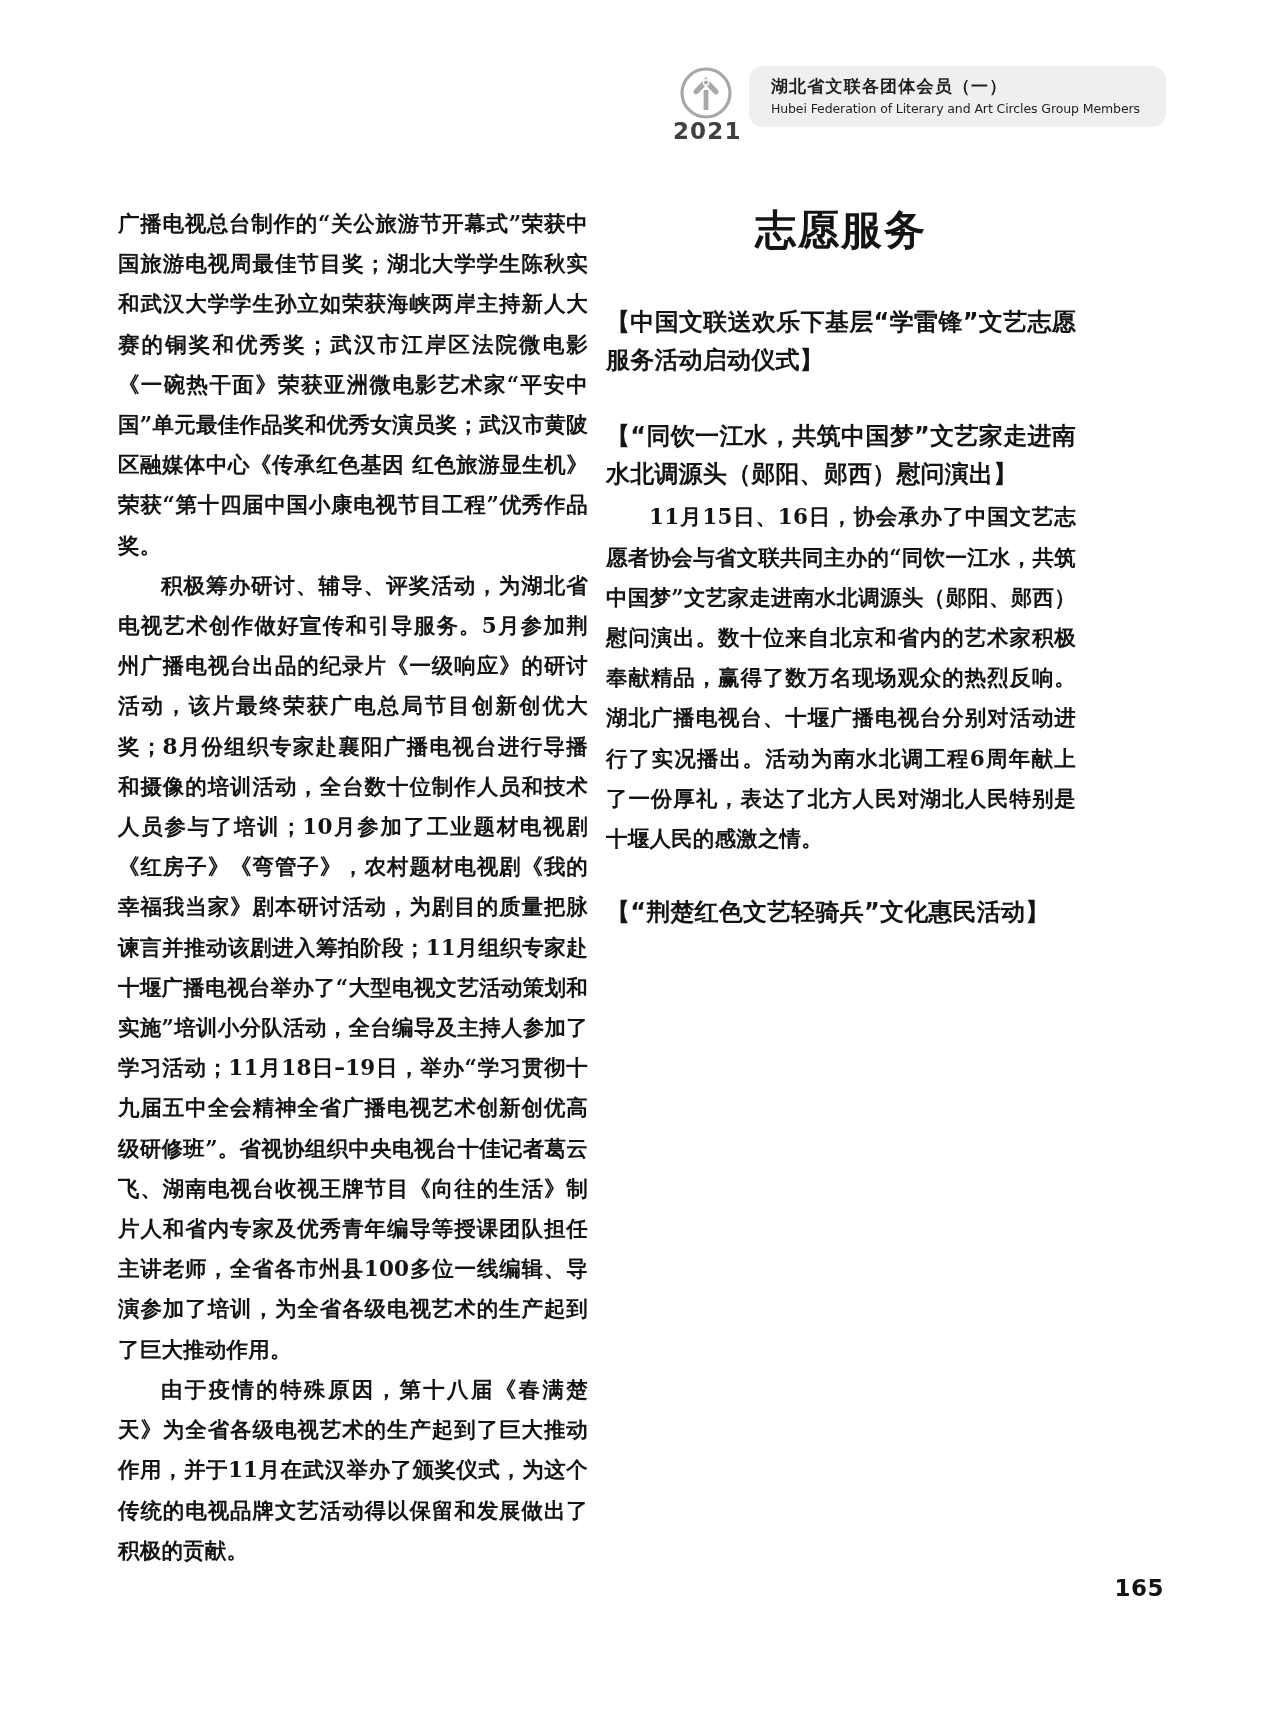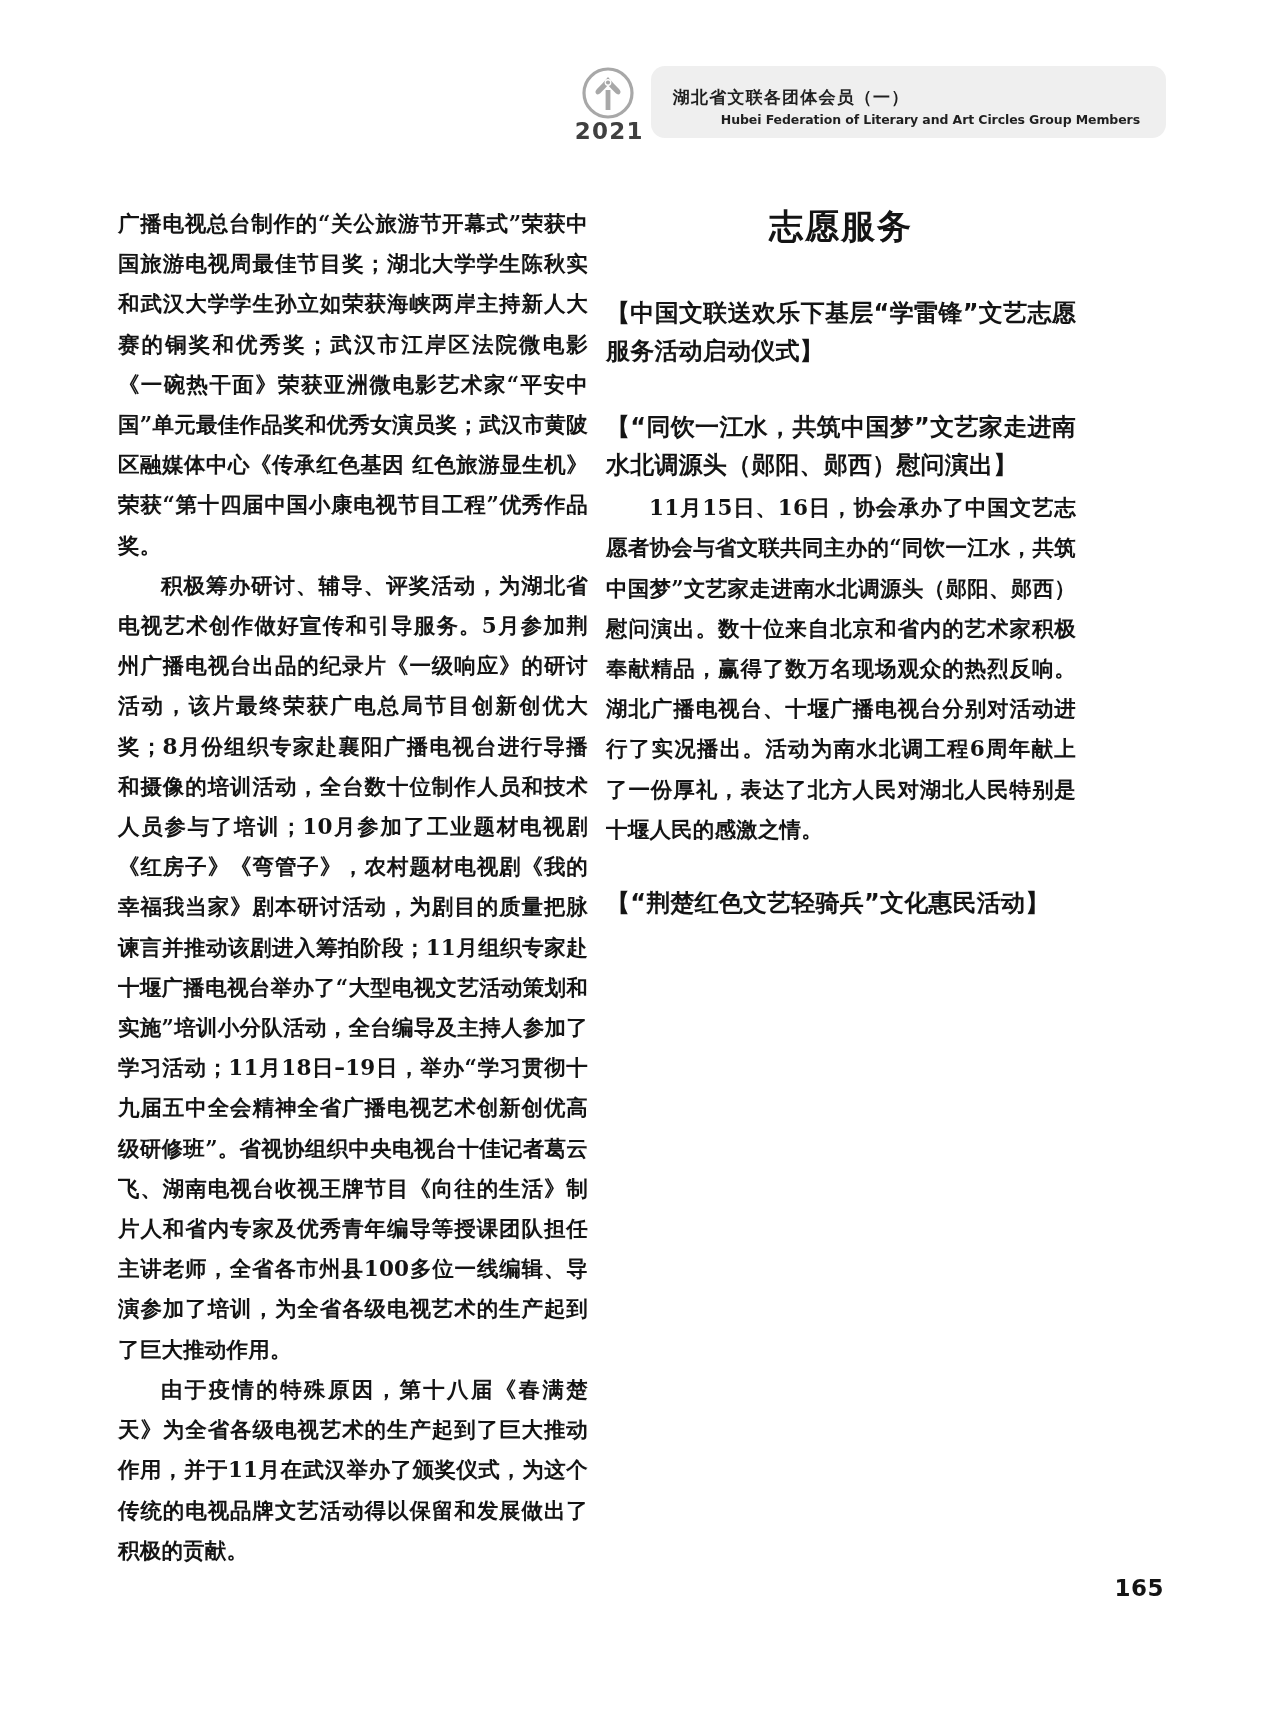--- a/index.html
+++ b/index.html
@@ -60,43 +60,42 @@
     text-align: left;
     font-family: "DejaVu Sans", sans-serif;
     font-size: 23px;
     font-weight: bold;
     letter-spacing: 1.2px;
     color: #404040;
   }
   .header-band {
     background: #efefef;
     border-radius: 14px;
-    padding: 20px 26px 9px 22px;
+    padding: 9px 26px 9px 22px;
     min-width: 396px;
     box-sizing: border-box;
   }
   .header-title-cn {
     font-family: "DejaVu Sans", sans-serif;
     font-size: 17px;
     font-weight: bold;
     letter-spacing: 1.2px;
     color: #1f1f1f;
     line-height: 1.4;
     white-space: nowrap;
   }
   .header-title-en {
     font-family: "DejaVu Sans", sans-serif;
     font-size: 12.5px;
-    font-weight: bold;
+    font-weight: normal;
     letter-spacing: -0.1px;
     color: #1f1f1f;
     line-height: 1.45;
     margin-top: 1px;
     white-space: nowrap;
-    margin-left: 48px;
   }
 
   
   .columns {
     position: absolute;
     left: 0;
     top: 196px;
     width: 1276px;
   }
   .column {
@@ -119,21 +118,21 @@
     margin: 0;
     letter-spacing: 0.2px;
     word-break: break-all;
   }
   .body-par.indent { text-indent: 2em; }
   .body-par + .body-par { margin-top: 0; }
 
   
   .section-title {
     font-family: "DejaVu Sans", sans-serif;
-    font-size: 34px;
+    font-size: 41px;
     font-weight: bold;
     color: #141414;
     text-align: center;
     letter-spacing: 2px;
     margin: 0 0 46px 0;
     line-height: 1.3;
   }
   .sub-title {
     font-family: "DejaVu Sans", sans-serif;
     font-size: 24px;

